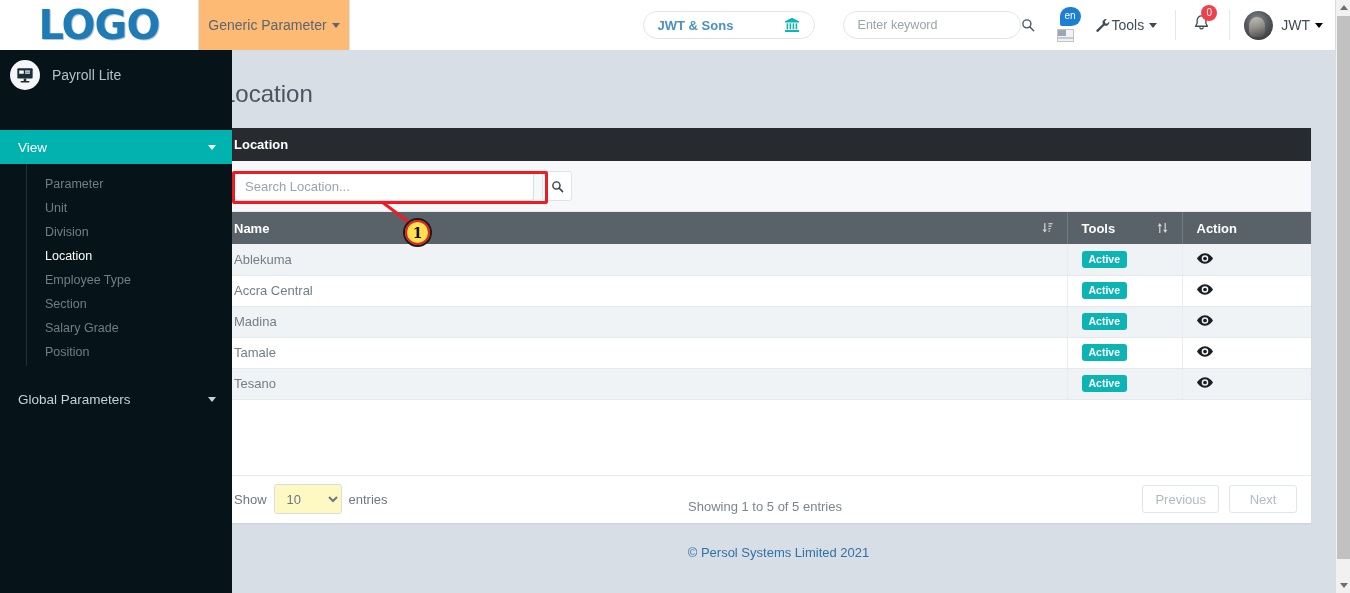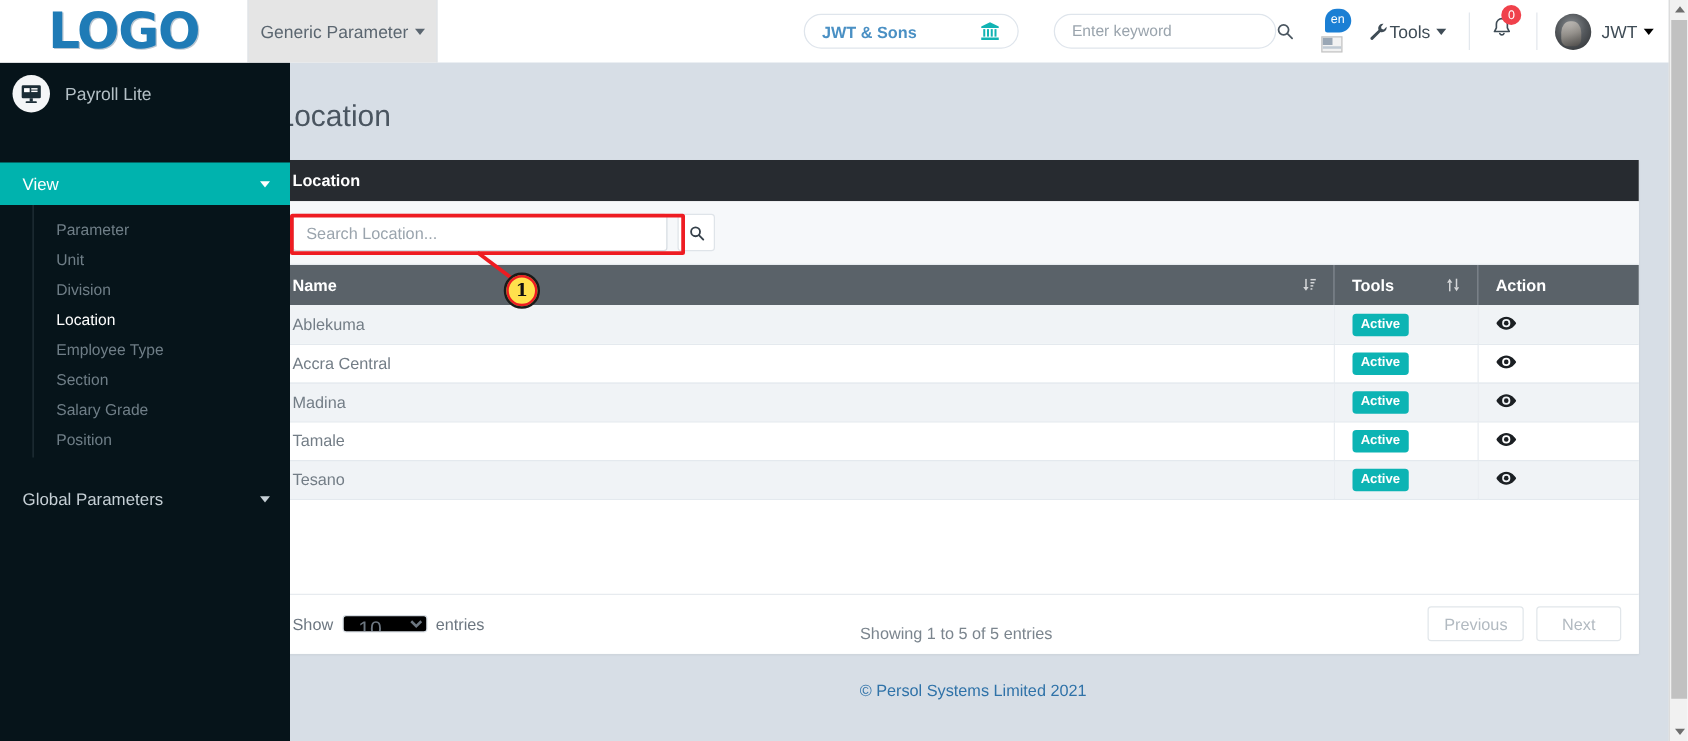--- a/index.html
+++ b/index.html
@@ -40,21 +40,21 @@
     line-height: 1;
   }
   .param-tab {
     width: 152px; height: 50px;
     border: 1px solid #dfe3e8;
     border-top: none;
     border-bottom: none;
     display: flex; align-items: center; justify-content: center;
     font-size: 14px; color: #5b6670;
     cursor: pointer;
-    background: #e5e5e5;
+    background: #fdba74;
   }
   .caret {
     display: inline-block;
     width: 0; height: 0;
     border-left: 4px solid transparent;
     border-right: 4px solid transparent;
     border-top: 5px solid currentColor;
     margin-left: 5px;
     vertical-align: middle;
   }
@@ -354,28 +354,28 @@
     display: flex; align-items: center;
     padding: 0 14px;
     background: #fff;
   }
   .show-entries {
     display: flex; align-items: center;
     font-size: 13px; color: #6d7781;
     gap: 7px;
   }
   .entries-select {
-    width: 68px; height: 14px;
+    width: 68px; height: 30px;
     border: 1px solid #d6dce2;
     border-radius: 3px;
-    font-size: 17px;
+    font-size: 13px;
     color: #6d7781;
     padding-left: 8px;
     font-family: "Liberation Sans", sans-serif;
-    background: #000000;
+    background: #fef9c3;
   }
   .showing-info {
     position: absolute;
     left: 50%; transform: translateX(-50%);
     font-size: 13px; color: #7b858e;
   }
   .foot-mid { flex: 1; position: relative; }
   .pager { display: flex; gap: 10px; margin-left: auto; }
   .pg-btn {
     min-width: 68px; height: 28px;

